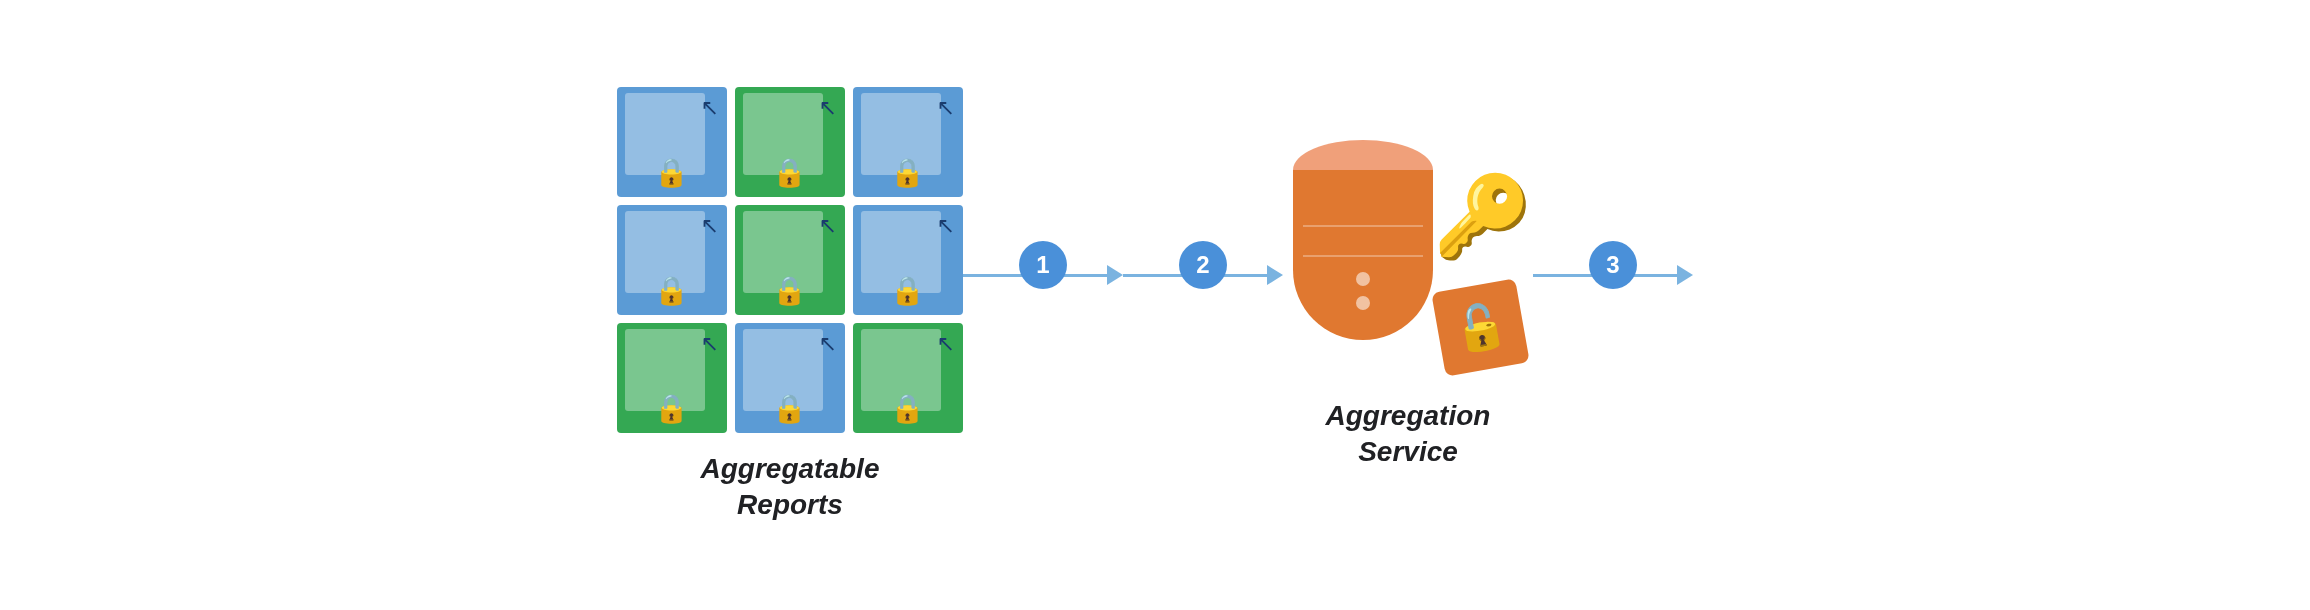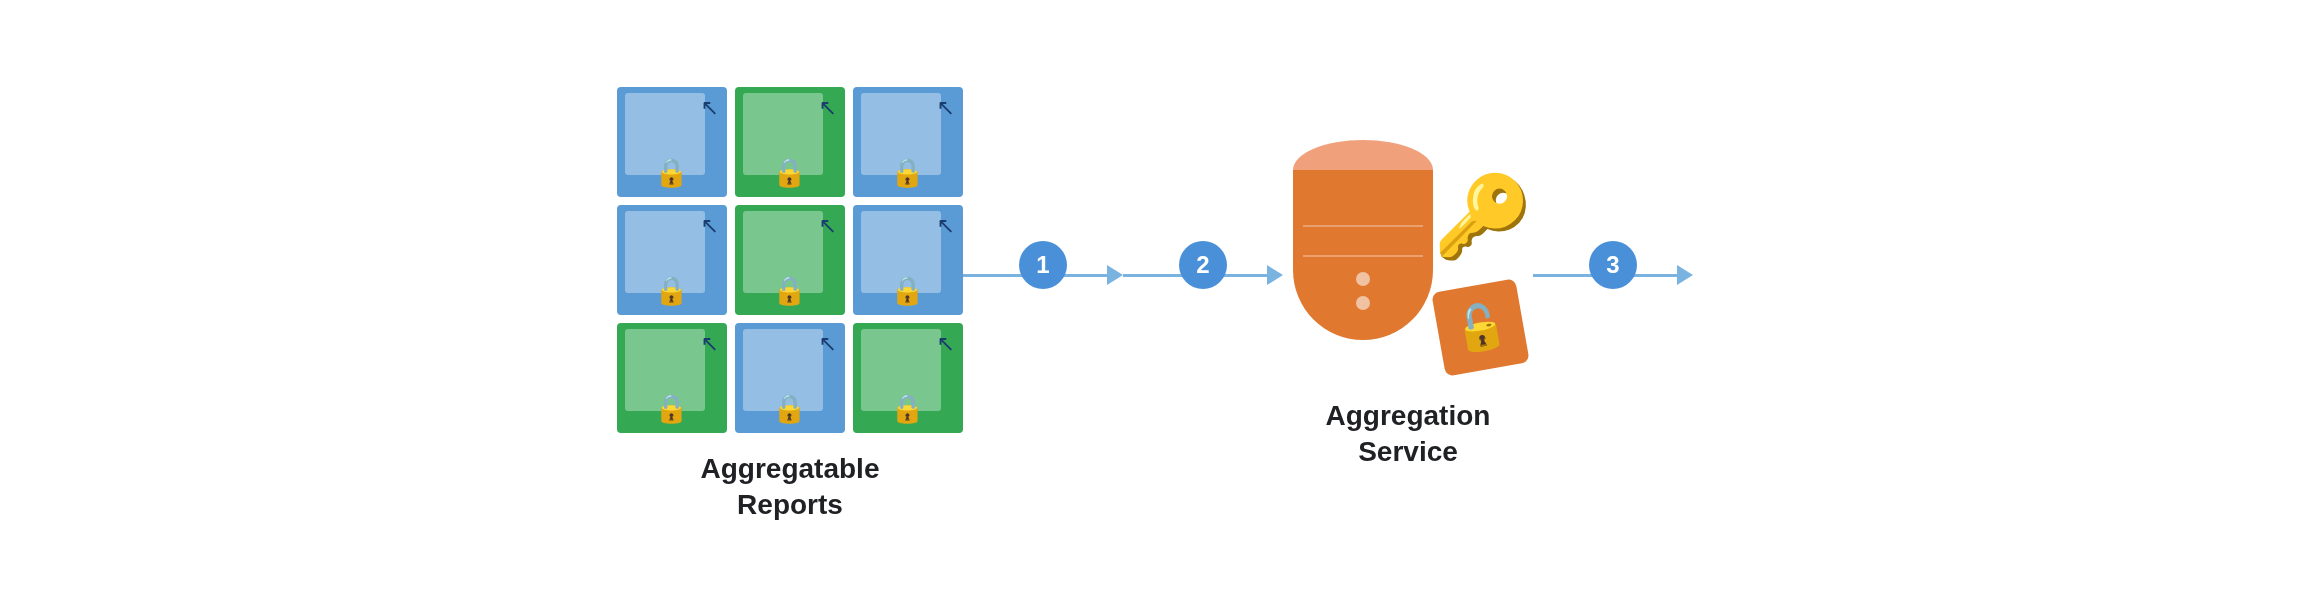--- a/index.html
+++ b/index.html
@@ -304,21 +304,21 @@
       </div>
       <div class="report-card blue">
         <span class="cursor">↖</span>
         <span class="lock">🔒</span>
       </div>
       <div class="report-card green">
         <span class="cursor">↖</span>
         <span class="lock">🔒</span>
       </div>
     </div>
-    <div class="node-label" style="white-space:pre-line;">Aggregatable
+    <div class="node-label" style="white-space:pre-line;font-style:italic;">Aggregatable
 Reports</div>
   </div>
 
   <div class="connector" style="margin-top:-60px;">
     <div class="step-circle">1</div>
     <div class="arrow-line" style="margin-top:0;">
       <div class="arrow-shaft"></div>
       <div class="arrow-head"></div>
     </div>
   </div>
@@ -348,21 +348,21 @@
           </div>
         </div>
       </div>
 
       <div class="key-icon" style="position:absolute;right:0px;top:30px;font-size:80px;">🔑</div>
 
       <div class="lock-box">
         <span style="font-size:44px;">🔓</span>
       </div>
     </div>
-    <div class="node-label" style="white-space:pre-line;">Aggregation
+    <div class="node-label" style="white-space:pre-line;font-style:italic;">Aggregation
 Service</div>
   </div>
 
   <div class="connector" style="margin-top:-60px;">
     <div class="step-circle">3</div>
     <div class="arrow-line">
       <div class="arrow-shaft"></div>
       <div class="arrow-head"></div>
     </div>
   </div>

